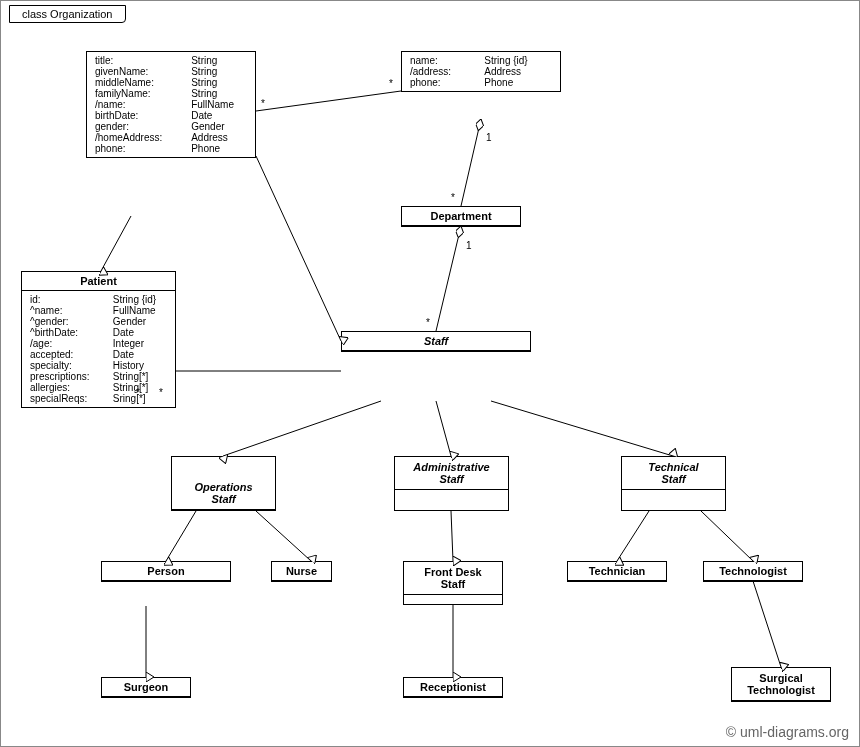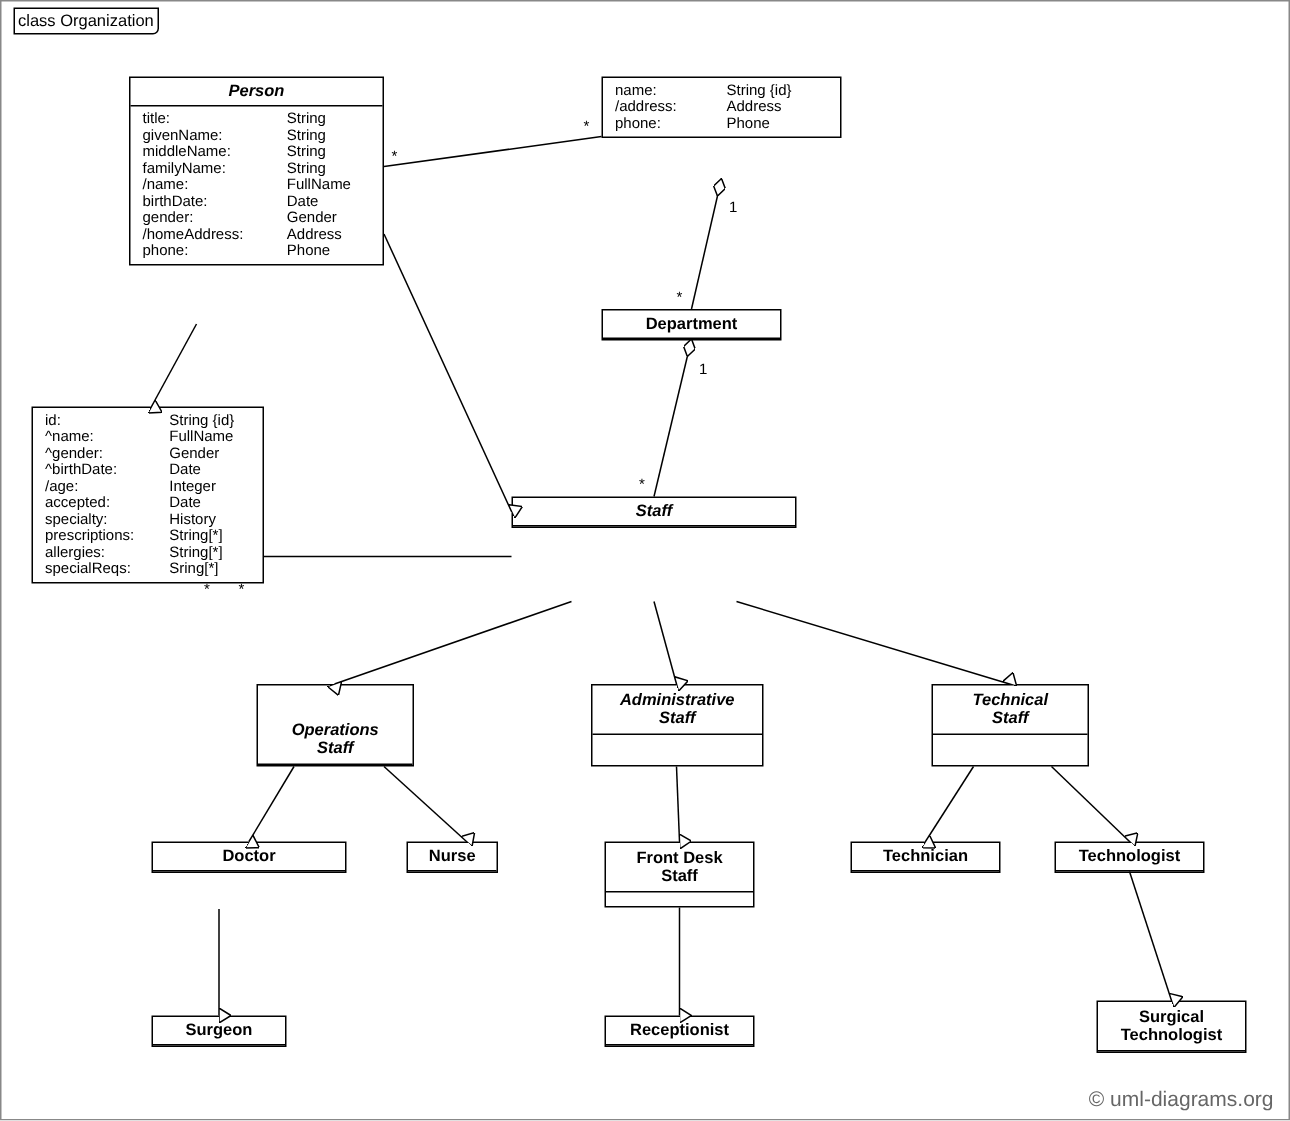--- a/index.html
+++ b/index.html
@@ -18,21 +18,21 @@
       height: 747px;
       background: #fff;
       border: 1px solid #888;
     }
     .diagram-title {
       position: absolute;
       top: 4px;
       left: 8px;
       background: #fff;
       border: 1px solid #000;
-      padding: 2px 2px;
+      padding: 2px 12px;
       font-size: 11px;
       border-radius: 0 0 4px 0;
     }
     .uml-class {
       position: absolute;
       border: 1px solid #000;
       background: #fff;
       text-align: center;
     }
     .uml-class .class-header {
@@ -77,21 +77,20 @@
       color: #666;
     }
   </style>
 </head>
 <body>
 
 <div class="diagram-container">
   <span class="diagram-title">class Organization</span>
 
   <div class="uml-class" style="left:85px;top:50px;width:170px;">
-    <div class="class-header italic">Person</div>
     <div class="class-body">
       <table>
         <tbody>
             <tr>
               <td>title:</td>
               <td>String</td>
             </tr>
         <tr>
               <td>givenName:</td>
               <td>String</td>
@@ -148,20 +147,21 @@
       </tbody>
         </table>
     </div>
   </div>
 
   <div class="uml-class" style="left:400px;top:205px;width:120px;">
     <div class="class-header">Department</div>
   </div>
 
   <div class="uml-class" style="left:20px;top:270px;width:155px;">
+    <div class="class-header">Patient</div>
     <div class="class-body">
       <table>
         <tbody>
             <tr>
               <td>id:</td>
               <td>String {id}</td>
             </tr>
         <tr>
               <td>^name:</td>
               <td>FullName</td>
@@ -213,21 +213,21 @@
 
   <div class="uml-class" style="left:393px;top:455px;width:115px;min-height:55px;">
     <div class="class-header italic" style="padding:4px;">Administrative<br>Staff</div>
   </div>
 
   <div class="uml-class" style="left:620px;top:455px;width:105px;min-height:55px;">
     <div class="class-header italic" style="padding:4px;">Technical<br>Staff</div>
   </div>
 
   <div class="uml-class" style="left:100px;top:560px;width:130px;">
-    <div class="class-header">Doctor</div>
+    <div class="class-header">Person</div>
   </div>
 
   <div class="uml-class" style="left:270px;top:560px;width:61px;">
     <div class="class-header">Nurse</div>
   </div>
 
   <div class="uml-class" style="left:402px;top:560px;width:100px;min-height:44px;">
     <div class="class-header" style="padding:4px;">Front Desk<br>Staff</div>
   </div>
 

